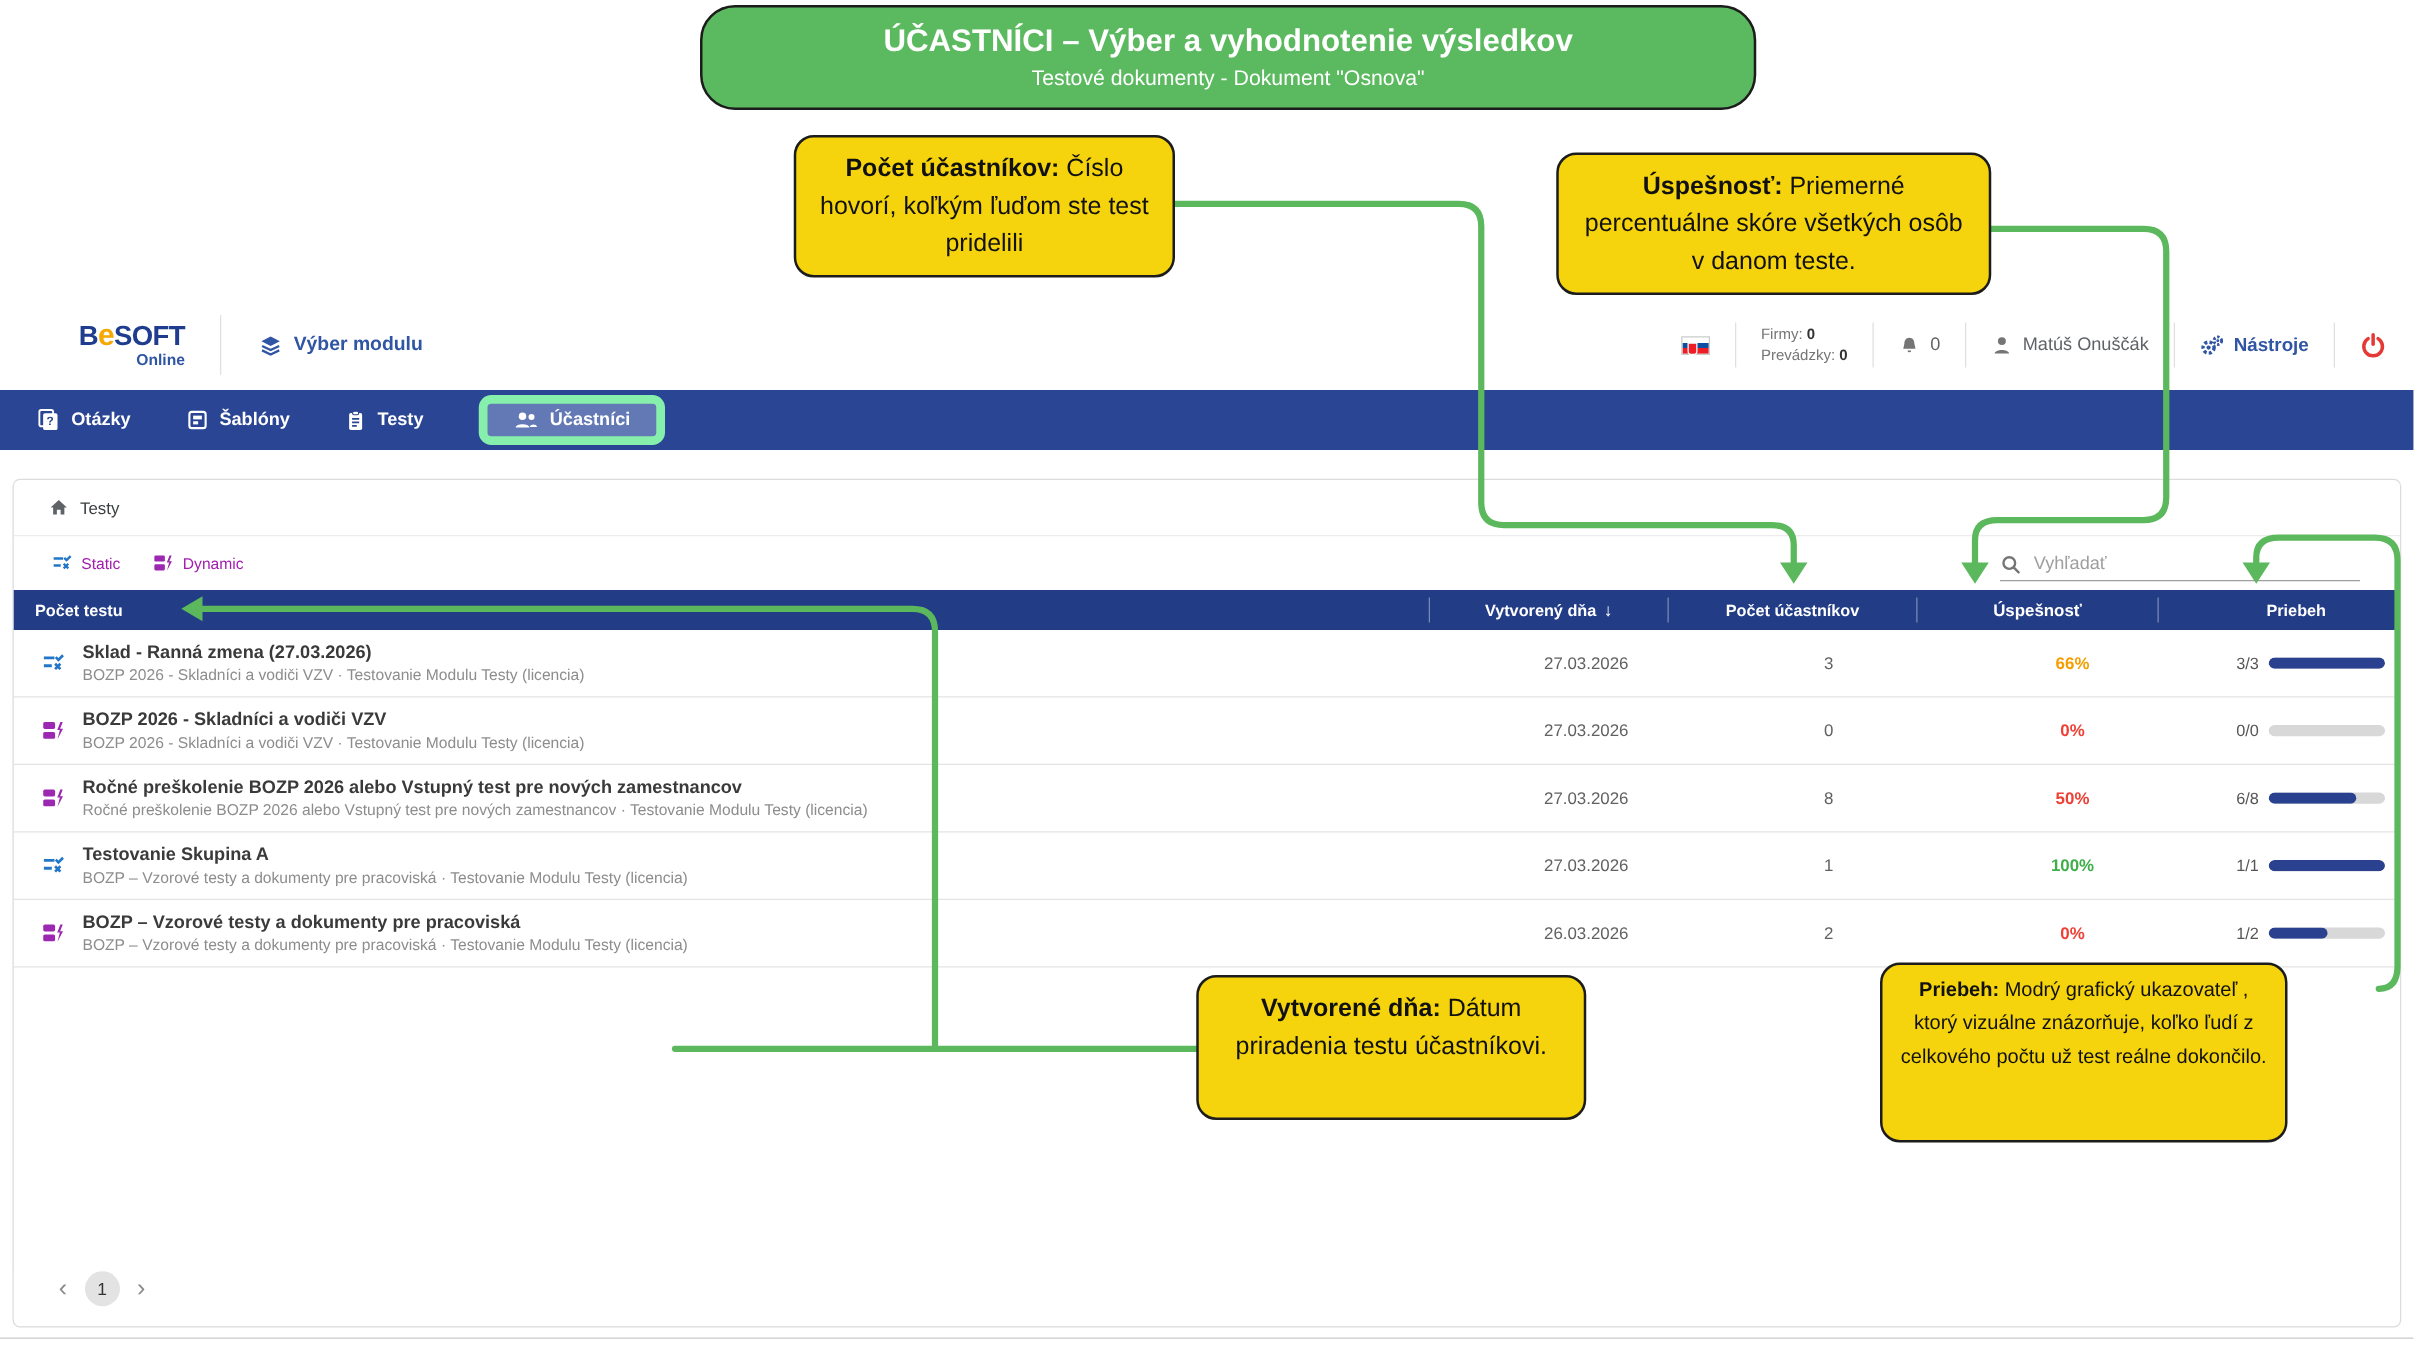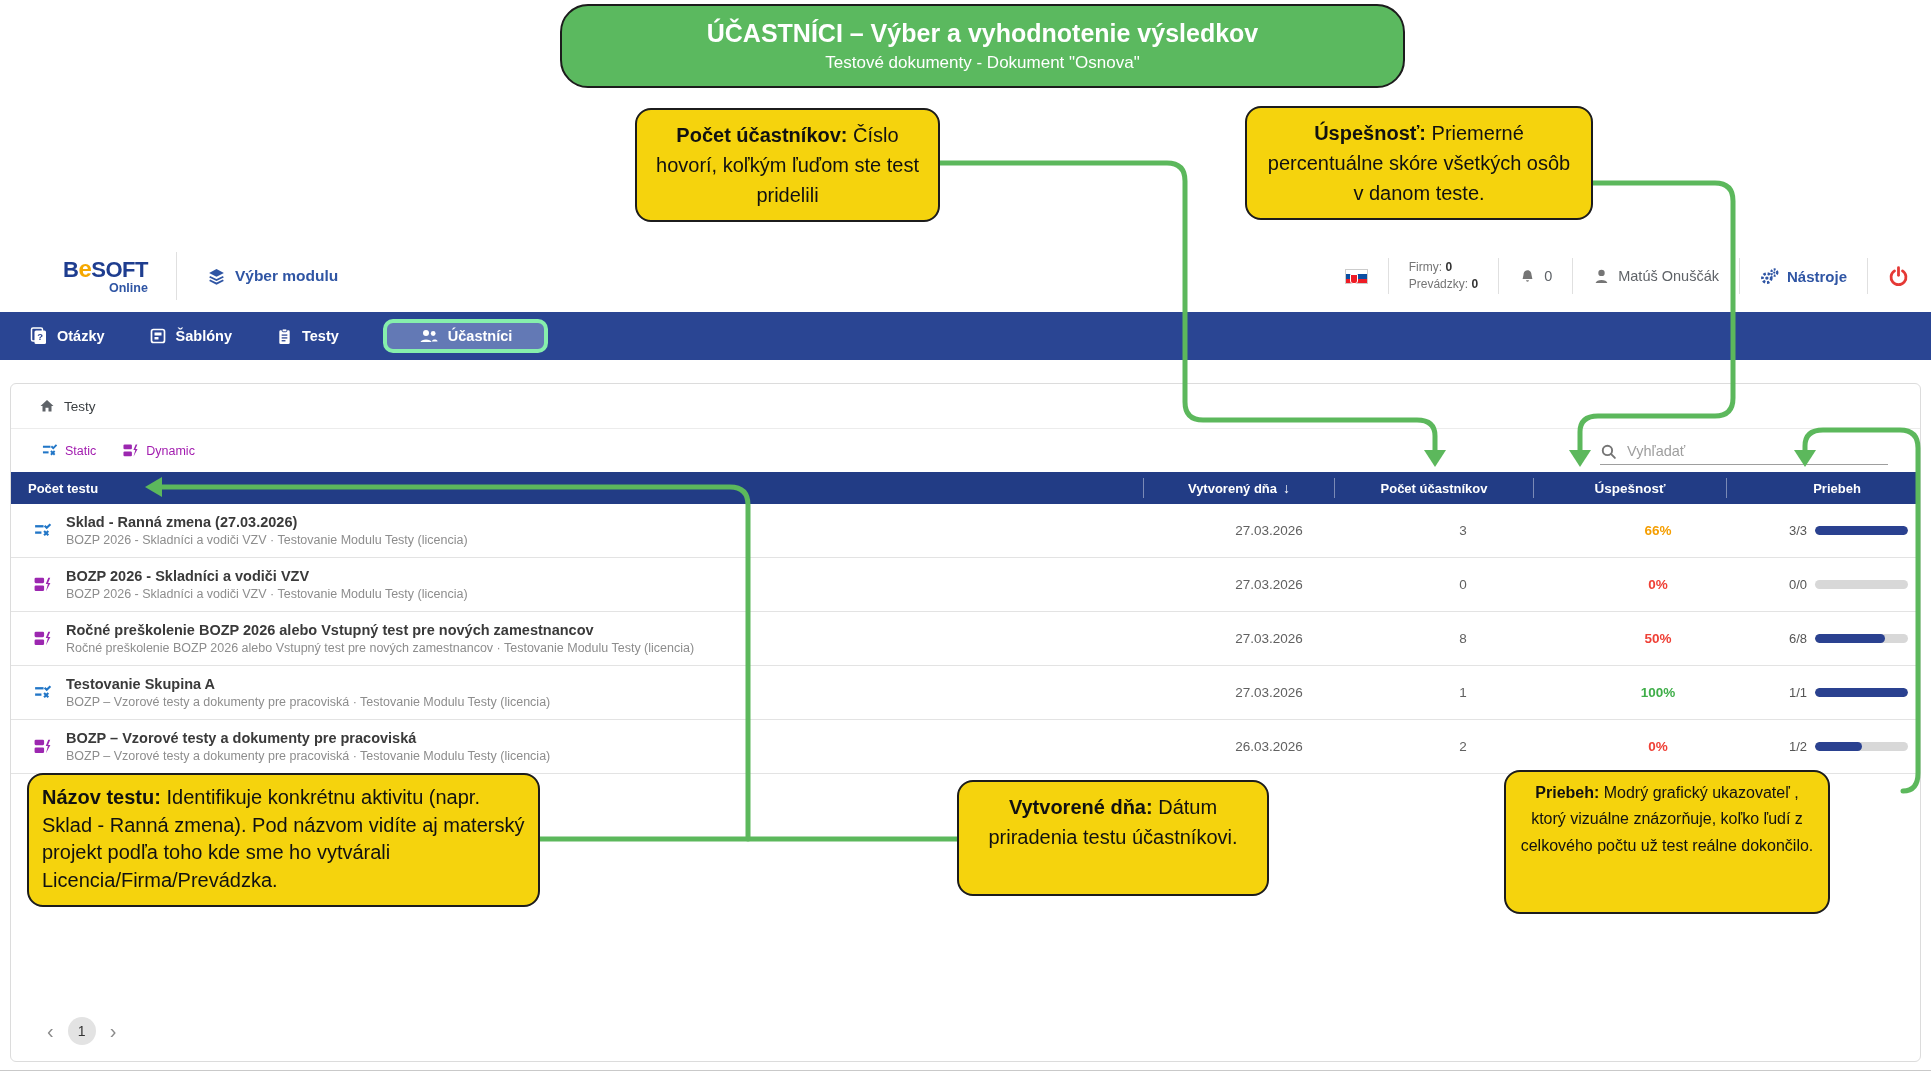--- a/index.html
+++ b/index.html
@@ -30,21 +30,21 @@
   .flag i{position:absolute;left:4px;top:4px;width:6px;height:8px;background:#EE1C25;
     border:1px solid #fff;border-radius:0 0 3px 3px;}
   .firmy{font-size:12px;color:#757575;line-height:1.45;}
   .firmy b{color:#333;}
   .hgroup{display:flex;align-items:center;gap:8px;color:#5f6368;font-size:14.5px;}
   .tools{color:var(--link-blue);font-weight:bold;font-size:15px;}
 
   .navbar{position:absolute;left:0;top:312px;width:100%;height:48px;background:var(--nav-blue);
     display:flex;align-items:center;box-sizing:border-box;padding:0 0 0 30px;gap:44px;z-index:1;}
   .nav-item{display:flex;align-items:center;gap:9px;color:#fff;font-size:14.5px;font-weight:bold;cursor:pointer;}
-  .nav-item.active{background:rgba(205,218,245,.35);border:4px solid #86efac;border-radius:10px;padding:5px 32px;}
+  .nav-item.active{background:rgba(205,218,245,.35);border:7px solid #86efac;border-radius:10px;padding:5px 21px;}
   .nicon{display:flex;align-items:center;}
 
   .card{position:absolute;left:10px;top:383px;width:1911px;height:679px;background:#fff;
     border:1px solid #dcdcdc;border-radius:6px;box-sizing:border-box;display:flex;flex-direction:column;z-index:1;}
   .breadcrumb{height:44px;flex:none;display:flex;align-items:center;gap:9px;padding-left:28px;
     border-bottom:1px solid #ececec;color:#3c4043;font-size:13.5px;}
   .filterrow{height:43px;flex:none;display:flex;align-items:center;gap:26px;padding-left:30px;position:relative;}
   .filter{display:flex;align-items:center;gap:7px;color:#a21caf;font-size:12.5px;cursor:pointer;}
   .search{position:absolute;right:32px;bottom:7px;width:288px;display:flex;align-items:center;gap:8px;
     border-bottom:1px solid #9e9e9e;padding-bottom:4px;}
@@ -84,21 +84,21 @@
 
   
   .banner{position:absolute;left:560px;top:4px;width:845px;height:84px;background:var(--banner-green);
     border:2px solid #1c1c1c;border-radius:28px;box-sizing:border-box;text-align:center;color:#fff;z-index:5;}
   .banner-title{font-size:25px;font-weight:bold;margin-top:13px;}
   .banner-sub{font-size:17px;margin-top:5px;}
   .callout{position:absolute;background:var(--callout-yellow);border:2px solid #1c1c1c;border-radius:16px;
     box-sizing:border-box;color:#111;z-index:5;padding:10px 14px;}
   .callout b{font-weight:bold;}
   .co-a{left:635px;top:108px;width:305px;height:114px;font-size:20px;line-height:1.5;text-align:center;}
-  .co-b{left:1245px;top:106px;width:348px;height:114px;font-size:20px;line-height:1.5;text-align:center;}
+  .co-b{left:1245px;top:122px;width:348px;height:114px;font-size:20px;line-height:1.5;text-align:center;}
   .co-c{left:27px;top:773px;width:513px;height:134px;font-size:20px;line-height:1.38;text-align:left;padding:9px 13px;}
   .co-d{left:957px;top:780px;width:312px;height:116px;font-size:20px;line-height:1.5;text-align:center;}
   .co-e{left:1504px;top:770px;width:326px;height:144px;font-size:16px;line-height:1.65;text-align:center;padding:8px 10px;}
   #overlay{position:absolute;left:0;top:0;width:1931px;height:1077px;z-index:4;pointer-events:none;}
   #overlay path{fill:none;stroke:var(--annotation-green);stroke-width:5;stroke-linecap:round;}
   #overlay polygon{fill:var(--annotation-green);}
 </style>
 </head>
 <body>
 
@@ -412,16 +412,15 @@
     <path d="M 1903 791 Q 1918 791 1918 773 V 448 Q 1918 430 1900 430 H 1823 Q 1805 430 1805 446 V 450"></path>
     <polygon points="1794,450 1816,450 1805,467"></polygon>
   </svg>
 
   <div class="banner">
     <div class="banner-title">ÚČASTNÍCI – Výber a vyhodnotenie výsledkov</div>
     <div class="banner-sub">Testové dokumenty - Dokument "Osnova"</div>
   </div>
   <div class="callout co-a"><b>Počet účastníkov:</b><span> Číslo hovorí, koľkým ľuďom ste test pridelili</span></div>
   <div class="callout co-b"><b>Úspešnosť:</b><span> Priemerné percentuálne skóre všetkých osôb v danom teste.</span></div>
-  <div class="callout co-c"><b>Názov testu:</b><span> Identifikuje konkrétnu aktivitu (napr. Sklad - Ranná zmena). Pod názvom vidíte aj materský projekt podľa toho kde sme ho vytvárali Licencia/Firma/Prevádzka.</span></div>
   <div class="callout co-d"><b>Vytvorené dňa:</b><span> Dátum priradenia testu účastníkovi.</span></div>
   <div class="callout co-e"><b>Priebeh:</b><span> Modrý grafický ukazovateľ , ktorý vizuálne znázorňuje, koľko ľudí z celkového počtu už test reálne dokončilo.</span></div>
 </div>
 
 </body></html>

